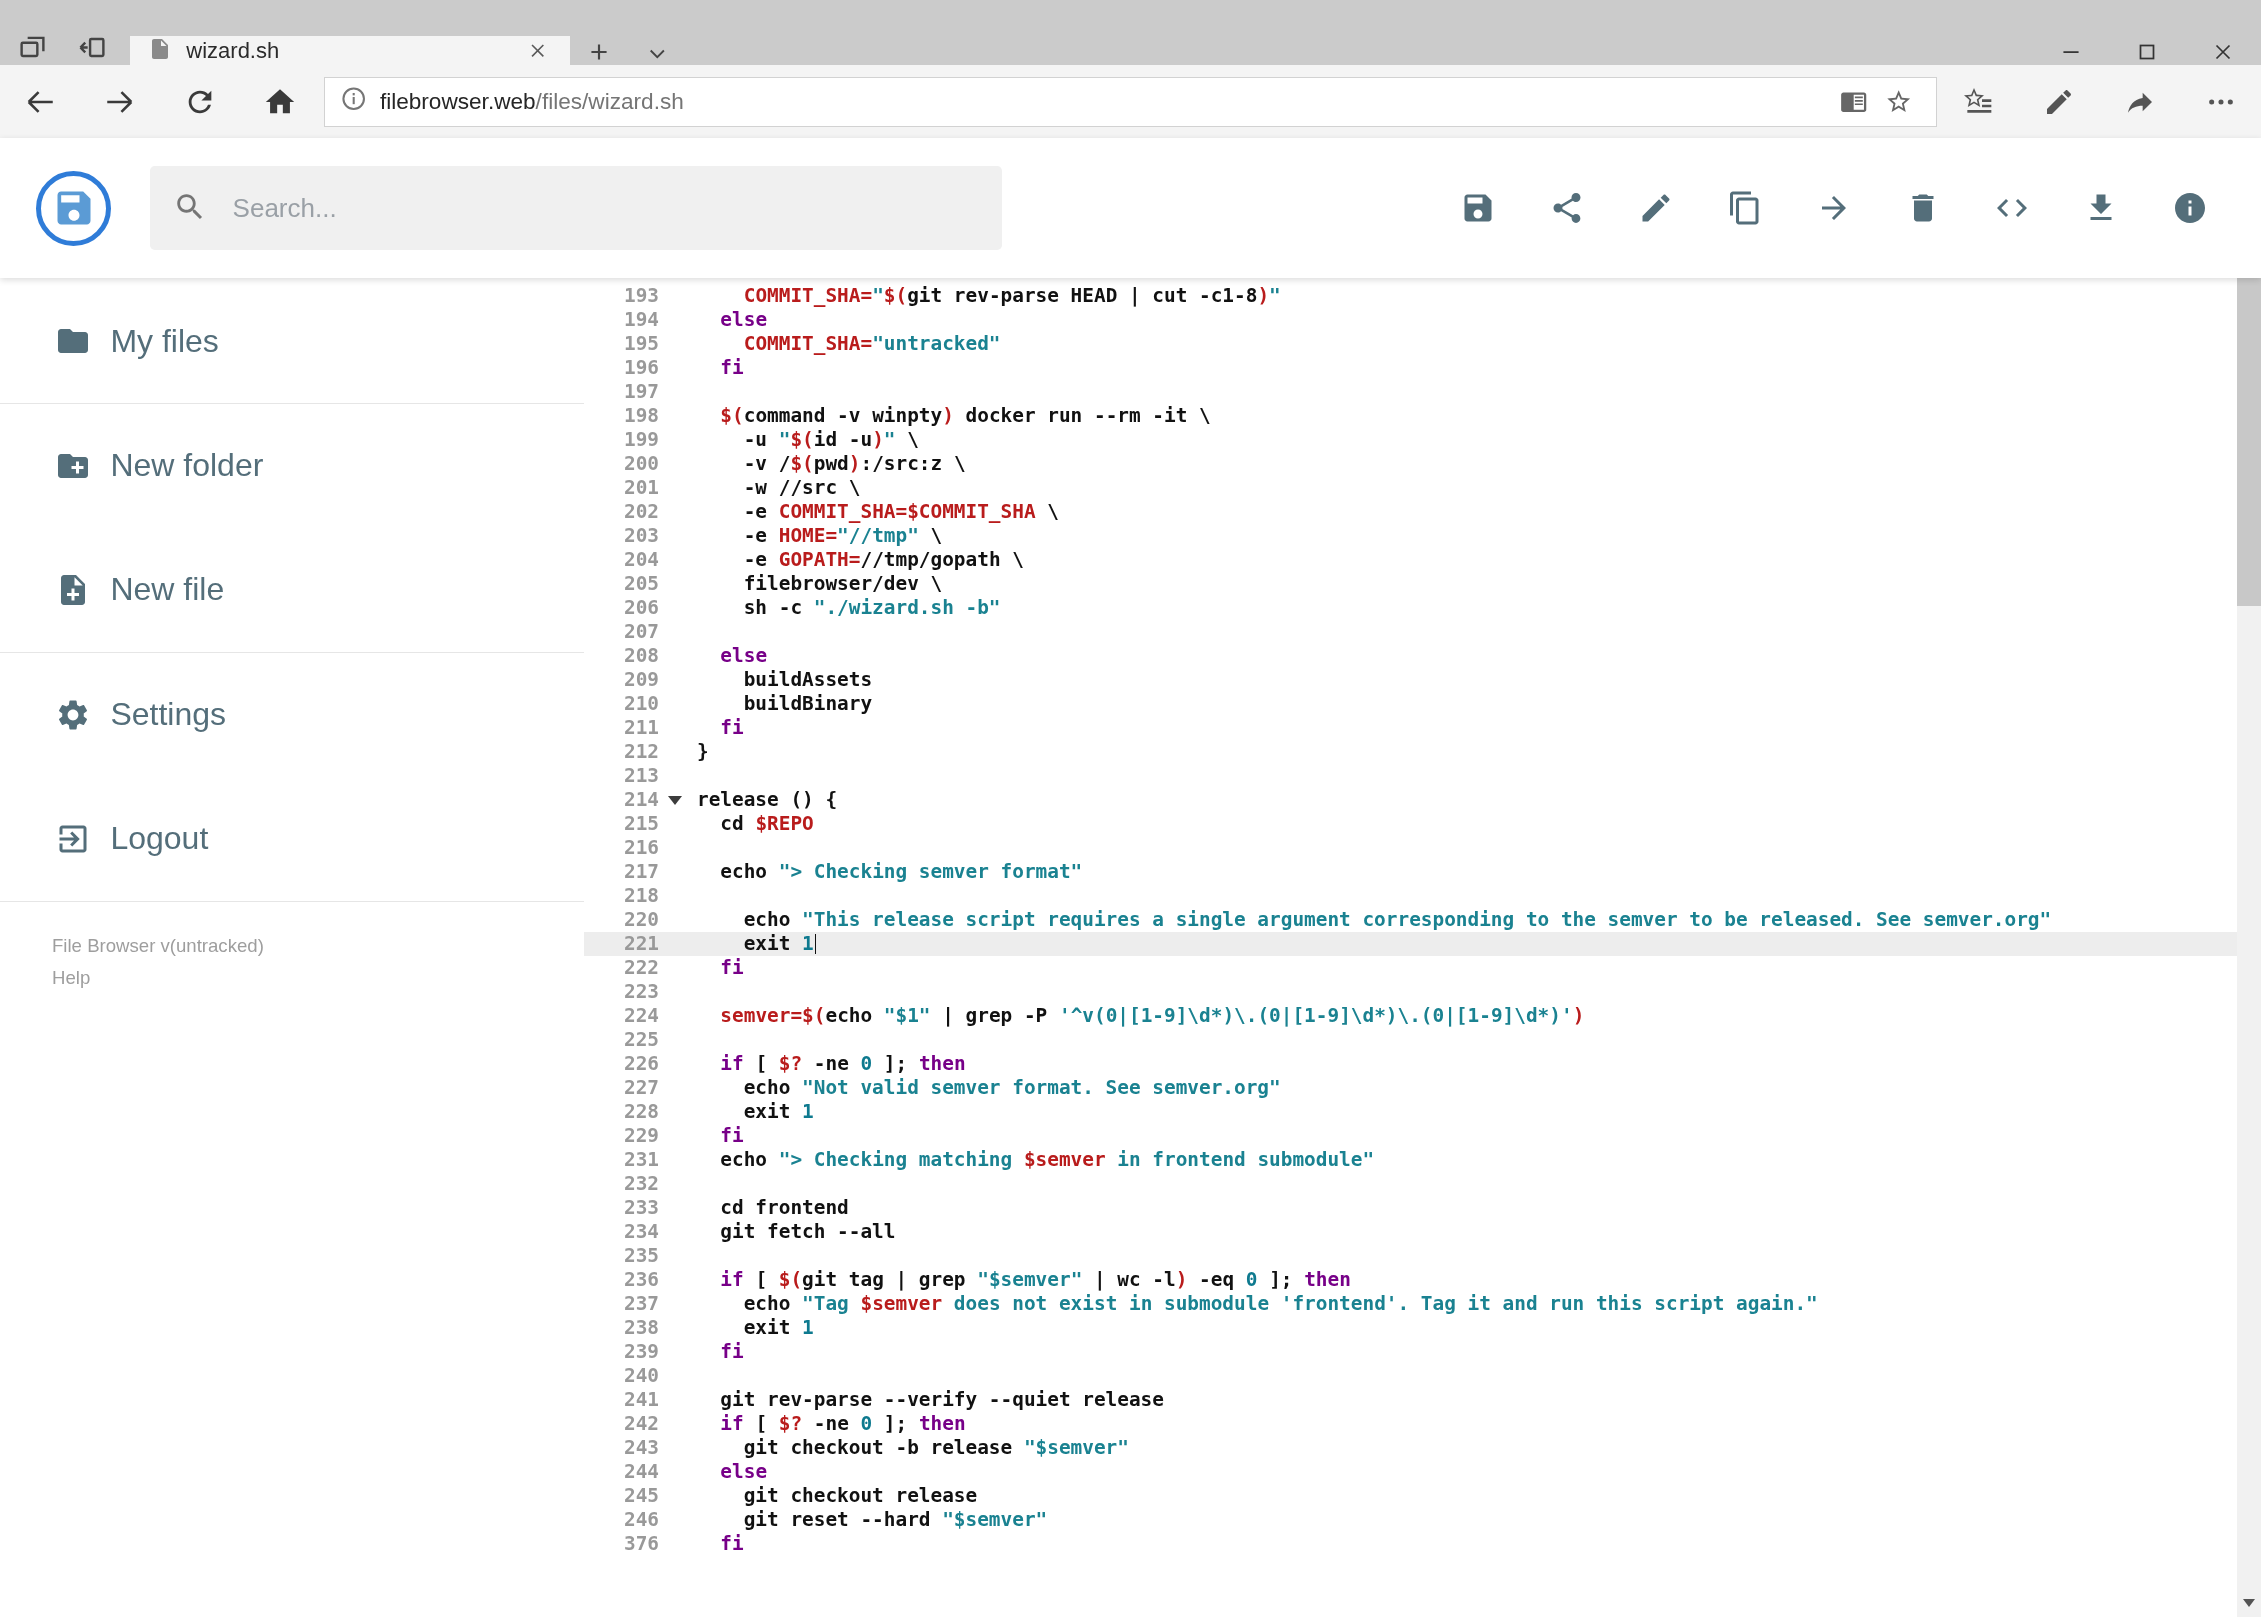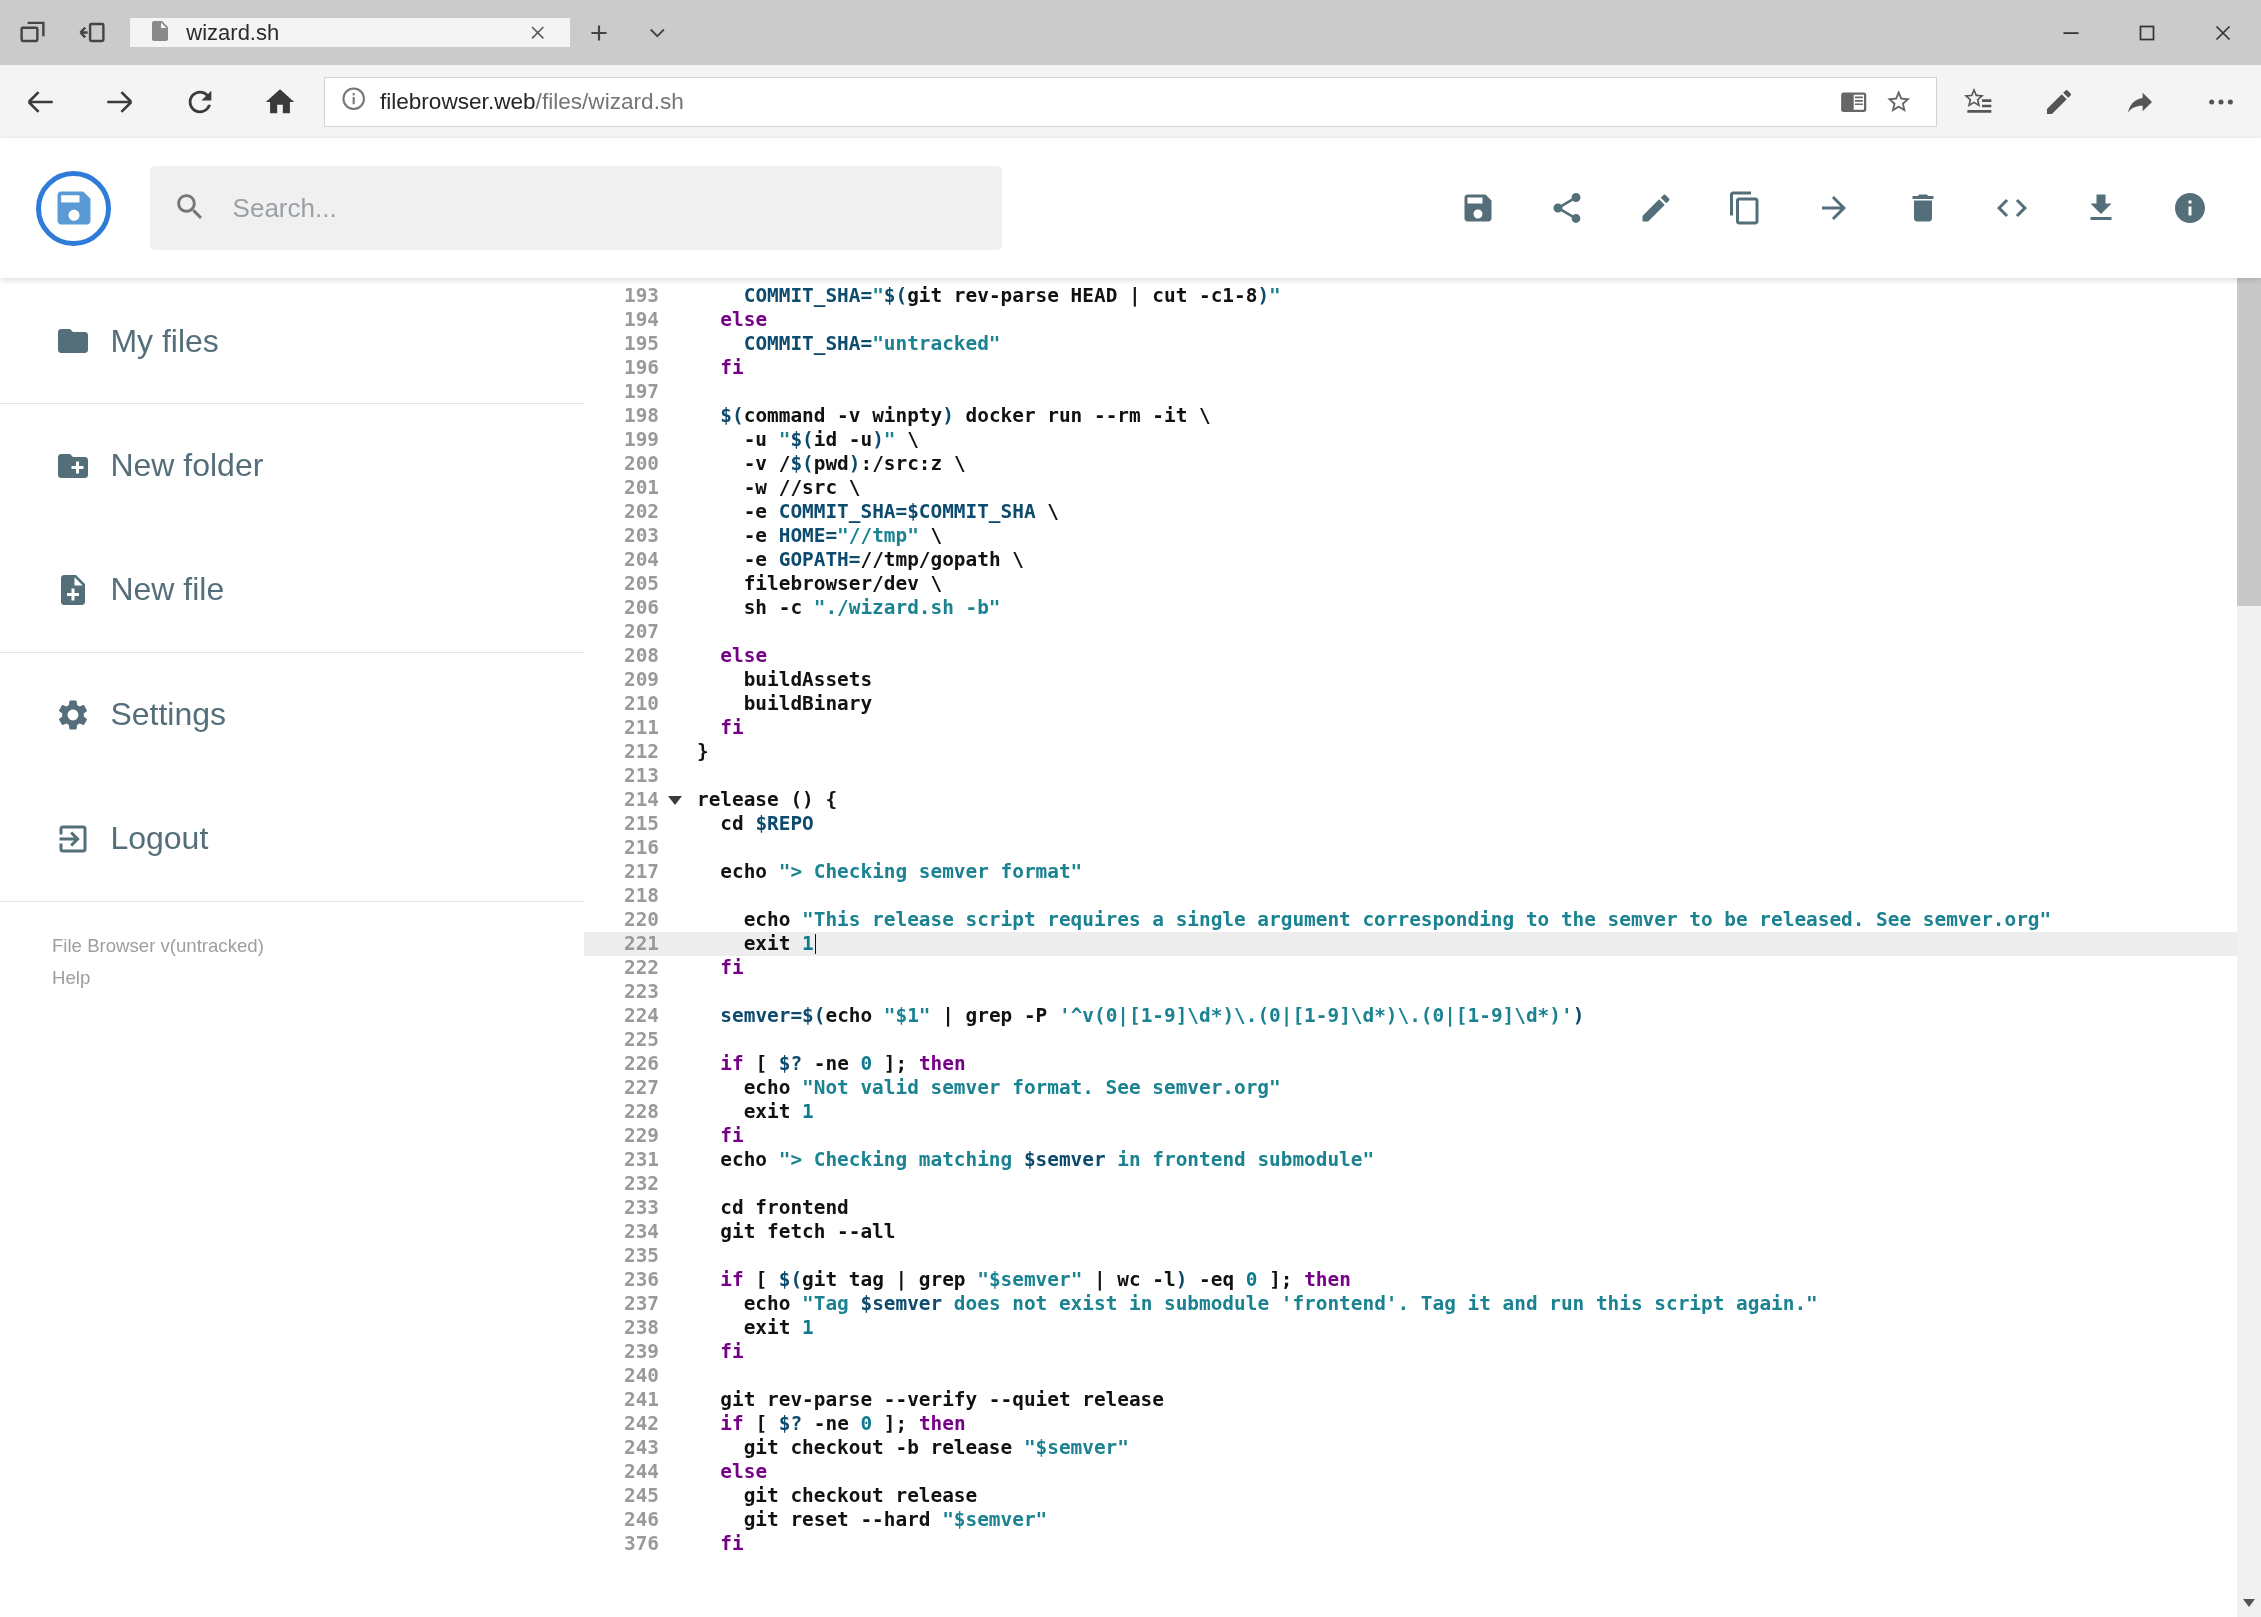--- a/index.html
+++ b/index.html
@@ -1,19 +1,19 @@
 <!DOCTYPE html>
 <html style="font-size:13px"><head>
 <meta charset="utf-8">
 <style>
   html,body{margin:0;padding:0;overflow:hidden;background:#fff;}
   #app{position:relative;width:2261px;height:1617px;background:#fff;font-family:"Liberation Sans",sans-serif;overflow:hidden;}
 
   
-  .tabstrip{position:absolute;top:0;left:0;right:0;height:65px;background:#cbcbcb;display:flex;align-items:center;}
+  .tabstrip{position:absolute;top:0;left:0;right:0;height:65px;background:#cbcbcb;display:flex;align-items:flex-end;}
   .ts-icons{display:flex;align-items:center;padding:0 14.5px;gap:24px;}
   .ts-btn{width:36px;height:36px;display:flex;align-items:center;justify-content:center;}
   .ts-btn svg{width:29px;height:29px;}
   .tab{width:404px;background:#f4f4f4;display:flex;align-items:center;padding:0 18px;gap:14.5px;margin-left:4.8px;}
   .tab-fav svg{width:24px;height:24px;}
   .tab-title{font-size:22px;color:#2b2b2b;flex:1;white-space:nowrap;overflow:hidden;}
   .tab-close{width:29px;height:29px;display:flex;align-items:center;justify-content:center;}
   .tab-close svg{width:19.4px;height:19.4px;}
   .newtab,.tabdrop{width:58px;display:flex;align-items:center;justify-content:center;}
   .newtab svg{width:26px;height:26px;}
@@ -62,21 +62,21 @@
   .editor{position:absolute;left:584px;top:279px;width:1653px;bottom:4px;background:#fff;padding-top:4.8px;overflow:hidden;font-weight:bold;}
   .cl{display:flex;height:24px;font-family:"DejaVu Sans Mono",monospace;font-size:19.4px;line-height:24px;white-space:pre;}
   .cl.active{background:#ededed;align-items:flex-end;}
   .ln{width:75px;text-align:right;color:#999;flex:none;}
   .fold{width:38px;flex:none;position:relative;}
   .fold .tri{position:absolute;left:9px;top:8px;width:0;height:0;border-left:7.3px solid transparent;border-right:7.3px solid transparent;border-top:9px solid #3c3c3c;}
   .ct{flex:1;}
   .ct .p{color:#111;}
   .ct .k{color:#770088;}
   .ct .s{color:#1a8291;}
-  .ct .v{color:#0c4a6e;}
+  .ct .v{color:#b91c1c;}
   .ct .n{color:#0e7a8f;}
   .caret{display:inline-block;width:1.6px;height:20px;background:#111;vertical-align:-4px;margin-left:0.8px;}
 
   
   .vscroll{position:absolute;right:0;top:138px;width:24px;bottom:0;background:#f1f1f1;}
   .sb-arrow{position:absolute;left:0;width:24px;height:27.4px;display:flex;align-items:center;justify-content:center;}
   .sb-up{top:0;}
   .sb-down{bottom:0;}
   .sb-tri-up{width:0;height:0;border-left:6.5px solid transparent;border-right:6.5px solid transparent;border-bottom:8px solid #545454;}
   .sb-tri-down{width:0;height:0;border-left:6.5px solid transparent;border-right:6.5px solid transparent;border-top:8px solid #545454;}

